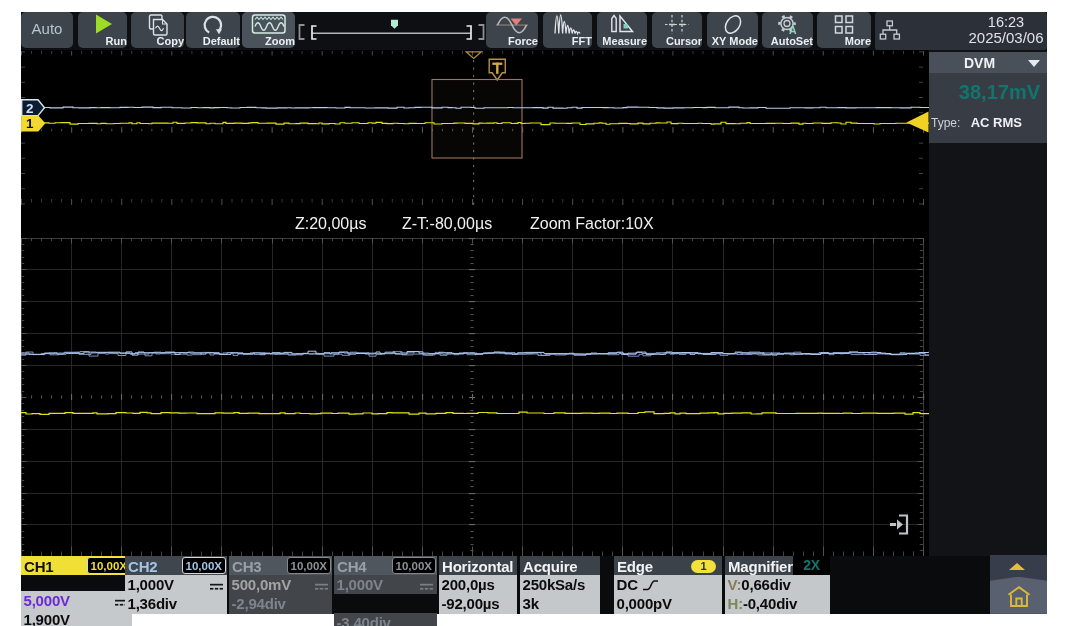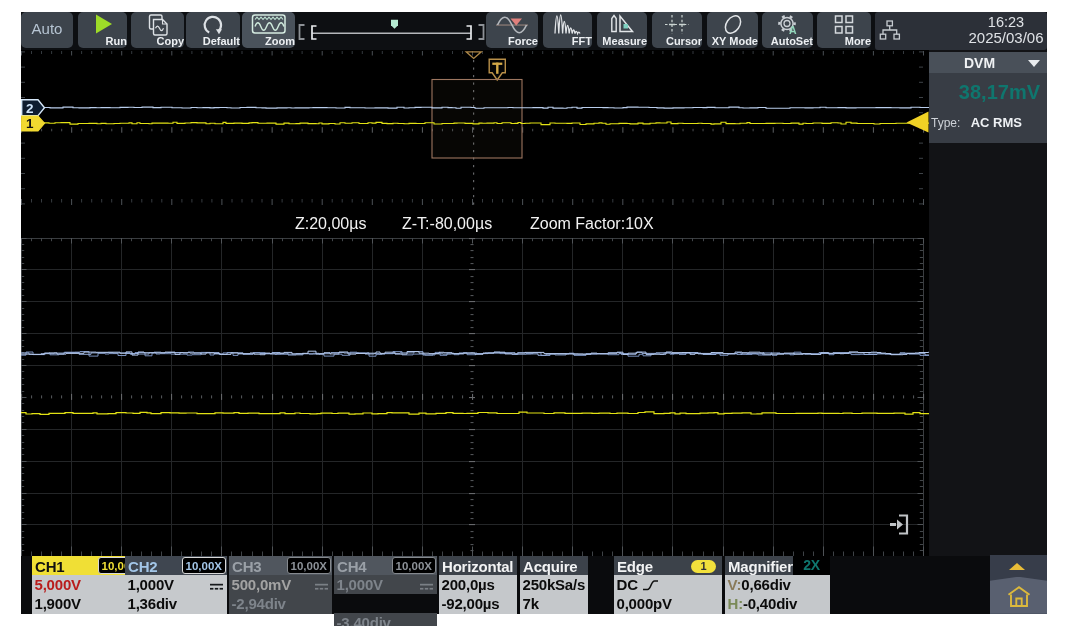--- a/index.html
+++ b/index.html
@@ -946,23 +946,23 @@
 <div class="ztxt" style="left:402px;">Z-T:-80,00µs</div>
 <div class="ztxt" style="left:530px;">Zoom Factor:10X</div>
 <div class="abs" id="rightcol"></div>
 <div class="abs" id="dvmhead"></div>
 <div class="abs" style="left:964px; top:54.5px; font-size:14px; font-weight:bold; color:#f0f2f4;">DVM</div>
 <div class="abs" style="left:1028px; top:60px; width:0; height:0; border-left:6.5px solid transparent; border-right:6.5px solid transparent; border-top:7px solid #e8ebee;"></div>
 <div class="abs" id="dvmbody"></div>
 <div class="abs" style="left:929px; top:81px; width:111px; text-align:right; font-size:20px; font-weight:bold; color:#0f766e;">38,17mV</div>
 <div class="abs" style="left:931px; top:114.5px; font-size:12px; color:#ced2d8;">Type: <span style="font-size:13px; font-weight:bold; color:#eef1f4; margin-left:7px;">AC RMS</span></div>
 <div class="abs" id="botbar"></div>
-<div class="bbox" style="left:32px; width:111px;">
+<div class="bbox" style="left:21px; width:111px;">
 <div class="bhead" style="background:#f0df35; color:#101010;">CH1<span class="badge" style="color:#f0df35; border:1px solid #d8d8d8;">10,00X</span></div>
-<div class="brow" style="background:#c6c9cc; color:#b91c1c;">5,000V<svg width="13" height="8" style="position:absolute; right:4px; top:7.5px;">
+<div class="brow" style="background:#c6c9cc; color:#6d28d9;margin-top:16px;">5,000V<svg width="13" height="8" style="position:absolute; right:4px; top:7.5px;">
           <rect x="0" y="0.8" width="13" height="1.7" fill="#15181b"></rect>
           <rect x="0" y="4.9" width="3.4" height="1.7" fill="#15181b"></rect>
           <rect x="4.8" y="4.9" width="3.4" height="1.7" fill="#15181b"></rect>
           <rect x="9.6" y="4.9" width="3.4" height="1.7" fill="#15181b"></rect>
         </svg></div>
 <div class="brow" style="background:#c6c9cc; color:#0b0b0b;">1,900V</div>
     </div>
 <div class="bbox" style="left:125px; width:102px;">
 <div class="bhead" style="background:#3f4650; color:#a3c6e8;">CH2<span class="badge" style="color:#a3c6e8; border:1px solid #d8d8d8;">10,00X</span></div>
 <div class="brow" style="background:#c6c9cc; color:#0b0b0b;">1,000V<svg width="13" height="8" style="position:absolute; right:4px; top:7.5px;">
@@ -991,24 +991,24 @@
           <rect x="4.8" y="4.9" width="3.4" height="1.7" fill="#7b8086"></rect>
           <rect x="9.6" y="4.9" width="3.4" height="1.7" fill="#7b8086"></rect>
         </svg></div>
 <div class="brow" style="background:#42464b; color:#7e848b;margin-top:19px;">-3,40div</div>
     </div>
 <div class="bbox" style="left:439px; width:78px;">
 <div class="bhead">Horizontal</div>
 <div class="brow">200,0µs</div>
 <div class="brow">-92,00µs</div>
     </div>
-<div class="bbox" style="left:520px; width:68px;">
+<div class="bbox" style="left:520px; width:80px;">
 <div class="bhead">Acquire</div>
 <div class="brow">250kSa/s</div>
-<div class="brow">7k</div>
+<div class="brow">3k</div>
     </div>
 <div class="bbox" style="left:614px; width:108px;">
 <div class="bhead">Edge<span style="position:absolute; right:6px; top:3.5px; width:25px; height:13.5px; background:#f2e13c; border-radius:7px; color:#333; font-size:11px; font-weight:bold; text-align:center; line-height:13.5px;">1</span></div>
 <div class="brow">DC <svg width="17" height="14" style="vertical-align:-2px;">
           <path d="M1,11.5 h4.5 c3.5,0 3.5,-8.5 7,-8.5 h3.5" fill="none" stroke="#111" stroke-width="1.6"></path>
         </svg></div>
 <div class="brow">0,000pV</div>
     </div>
 <div class="bbox" style="left:725px; width:105px;">
 <div class="bhead">Magnifier<span style="position:absolute; right:0px; top:0px; width:37px; height:19px; background:#000; color:#0f766e; font-size:14px; font-weight:bold; text-align:center; line-height:19px;">2X</span></div>

